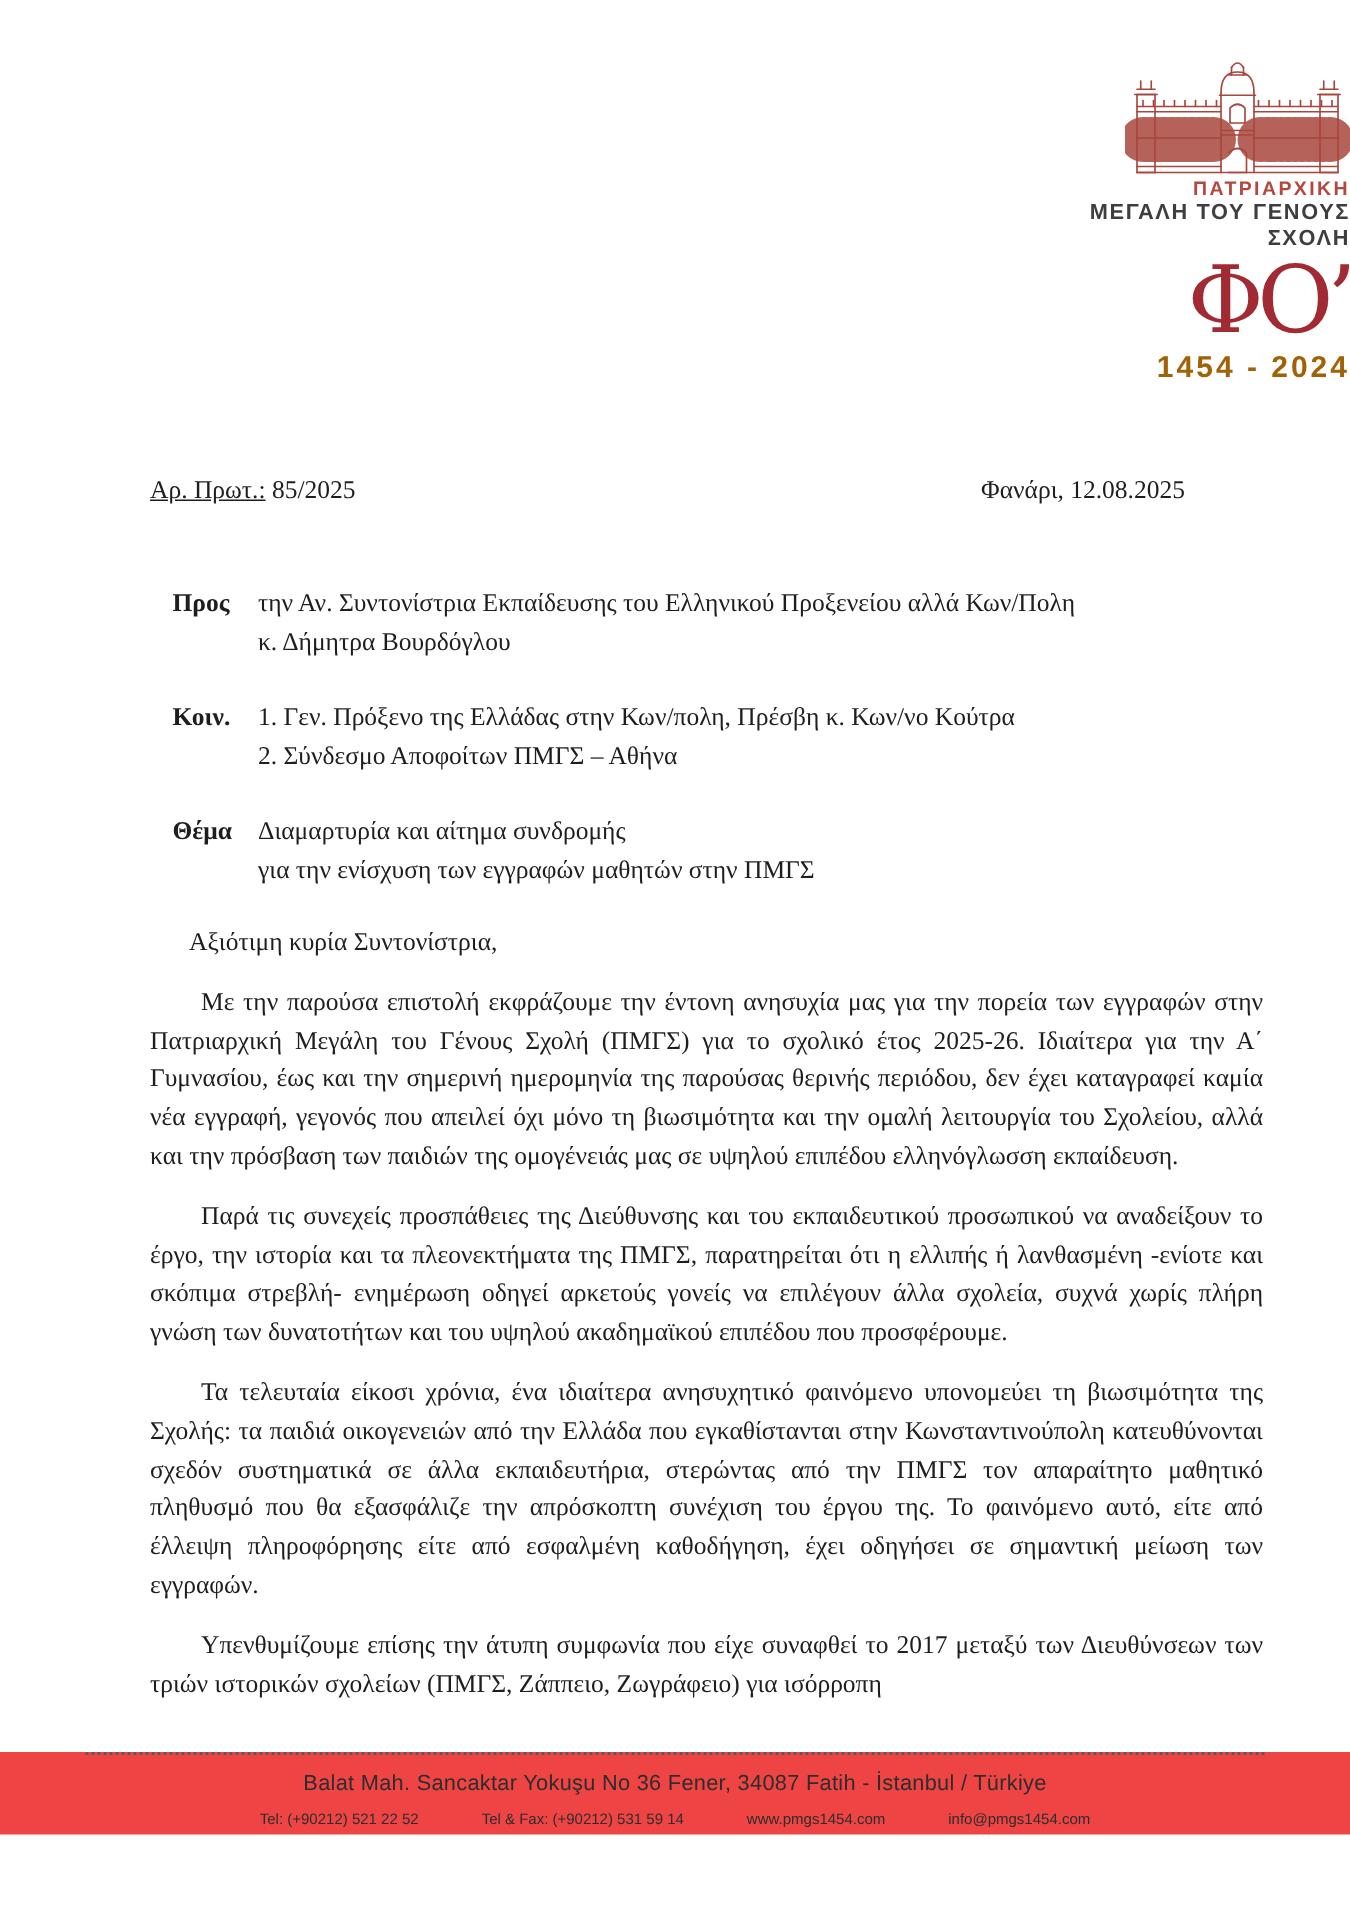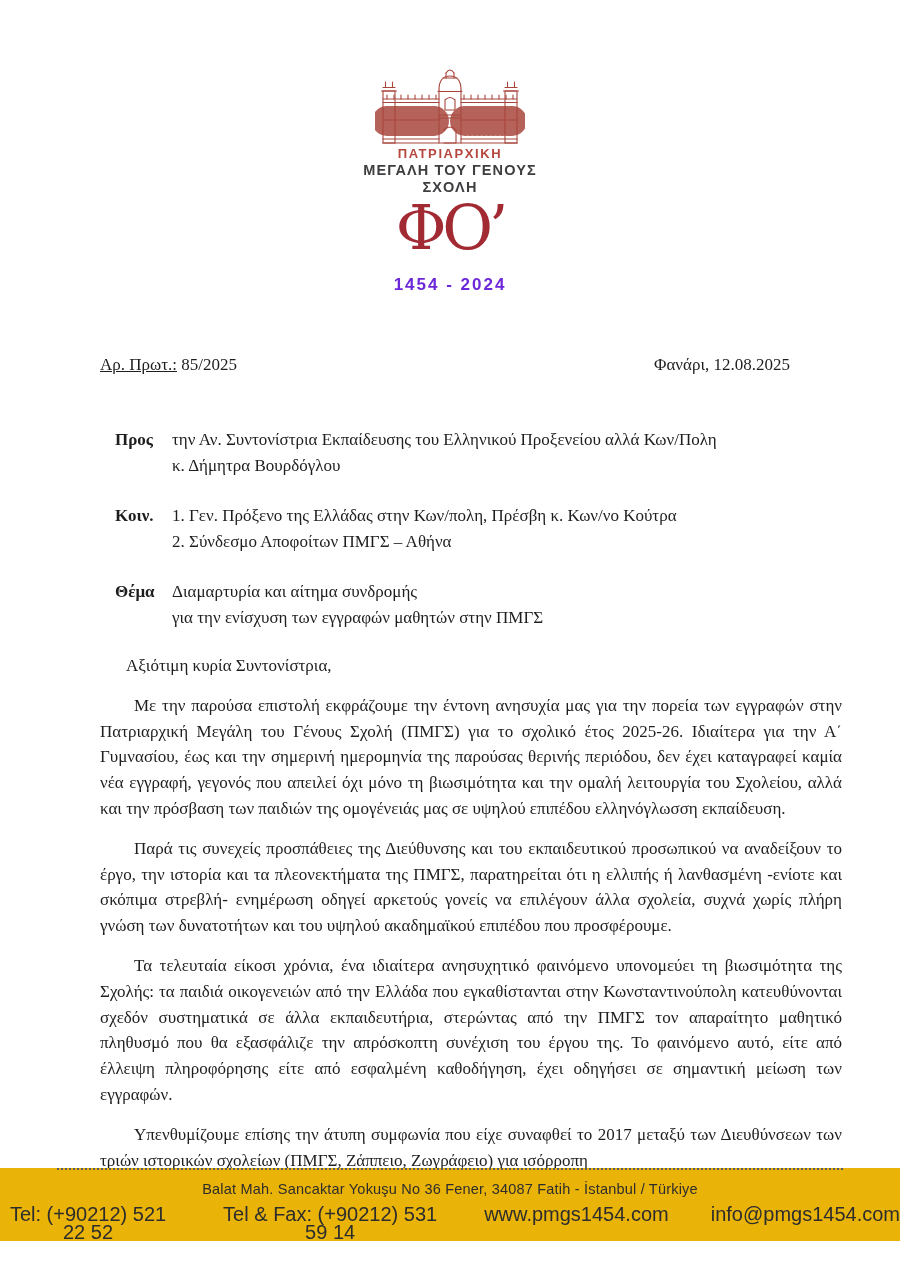--- a/index.html
+++ b/index.html
@@ -8,43 +8,43 @@
     position: relative;
     width: 900px;
     height: 1273px;
     background: #ffffff;
     overflow: hidden;
     font-family: "Liberation Serif", serif;
     color: #1e1e1e;
   }
 
   
-  .letterhead { padding-top: 64px; text-align: center; }
+  .letterhead { padding-top: 36px; text-align: right; }
   .building-wrap { line-height: 0; }
   .school-name { font-family: "Liberation Sans", sans-serif; }
   .school-name .line1 {
     color: #b5473f; font-size: 13px; font-weight: 700;
     letter-spacing: 1.6px; line-height: 16px;
   }
   .school-name .line2, .school-name .line3 {
     color: #3e3e41; font-size: 14.5px; font-weight: 600;
     letter-spacing: 1.1px; line-height: 16.5px;
   }
   .monogram {
     margin-top: 4px;
     font-family: "DejaVu Serif", serif;
     font-size: 62px; line-height: 58px;
     color: #a22b33; letter-spacing: -0.07em;
     font-weight: 400;
   }
   .anniversary {
-    margin-top: 18px;
+    margin-top: 5px;
     font-family: "Liberation Sans", sans-serif;
-    font-size: 17px; font-weight: 700;
-    letter-spacing: 2px; color: #6d28d9;
+    font-size: 20px; font-weight: 700;
+    letter-spacing: 2px; color: #a16207;
   }
 
   
   .ref-row {
     margin: 58px 110px 0 100px;
     display: flex; justify-content: space-between;
     font-size: 17px; line-height: 24px;
   }
   .ref-label { text-decoration: underline; text-align: right; }
 
@@ -63,32 +63,32 @@
     margin: 22px 58px 0 100px;
     font-size: 17px; line-height: 25.8px;
     text-align: justify;
   }
   .salutation { text-indent: 26px; margin-bottom: 8px; text-align: left; }
   .letter-body p.para { text-indent: 34px; margin-top: 14px; }
 
   
   .page-footer {
     position: absolute; left: 0; top: 1168px; width: 900px;
-    background: #eab308; text-align: center;
+    background: #ef4444; text-align: center;
     font-family: "Liberation Sans", sans-serif; color: #2d2d2d;
   }
   .dotted-rule {
     width: 786px; margin: 0 auto;
     border-top: 2px dotted #5a5a5a; height: 0;
   }
   .footer-address { margin-top: 10px; font-size: 14.5px; line-height: 18px; letter-spacing: 0.2px; }
   .footer-contacts {
     margin-top: 7px;
     display: flex; justify-content: center; gap: 42px;
-    font-size: 20px; line-height: 18px;
+    font-size: 10px; line-height: 18px;
   }
 </style>
 </head>
 <body>
 
 <div class="page">
 
   <div class="letterhead">
     <div class="building-wrap">
       <svg width="150" height="82" viewBox="0 0 150 82" fill="none" stroke="#a8463d" stroke-width="1.1" stroke-linecap="round">

